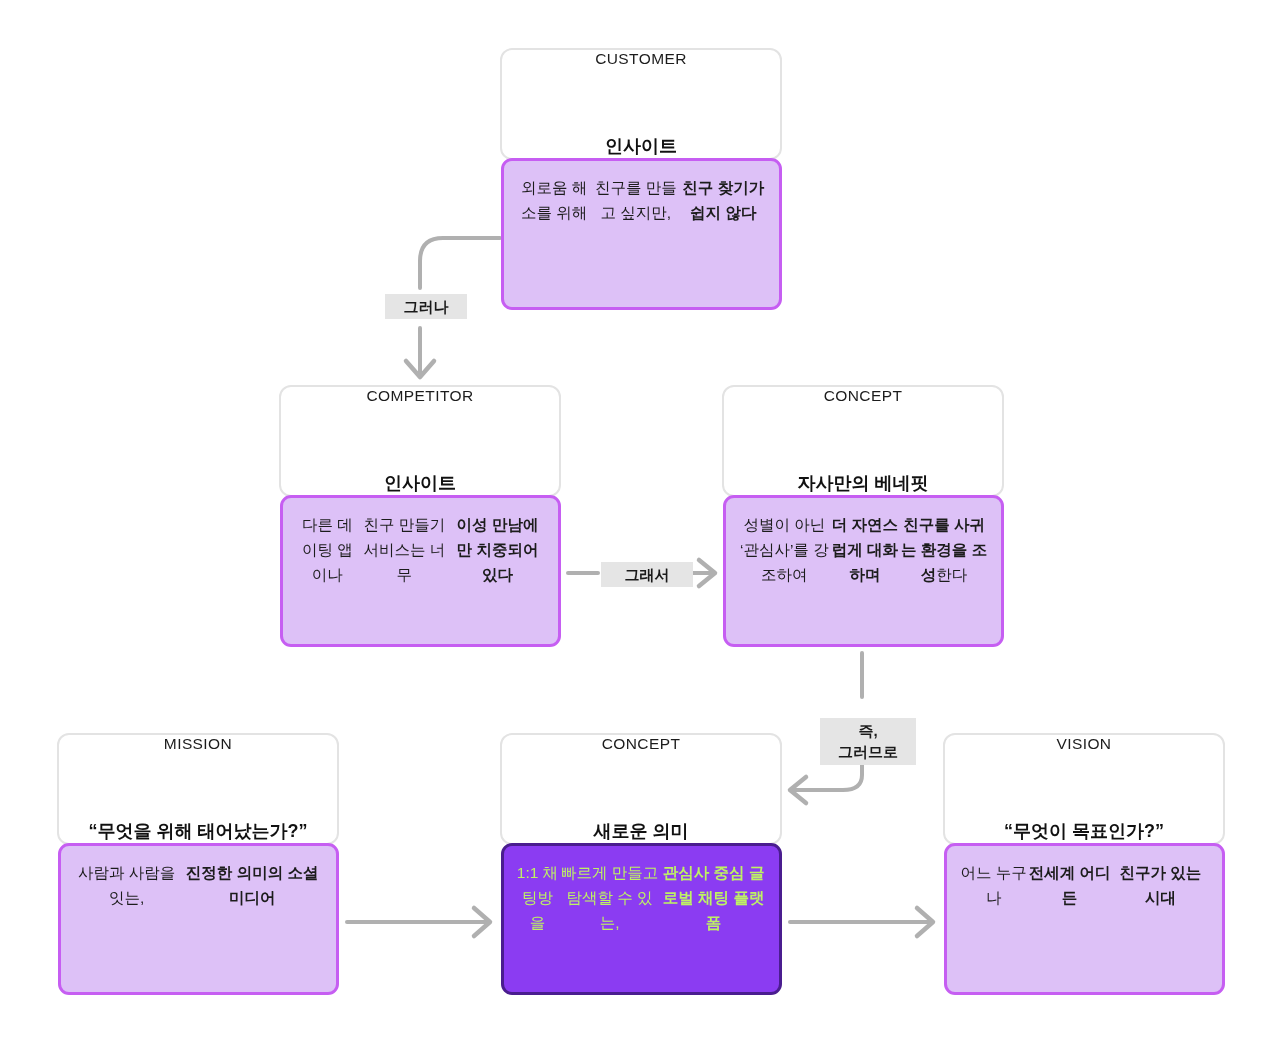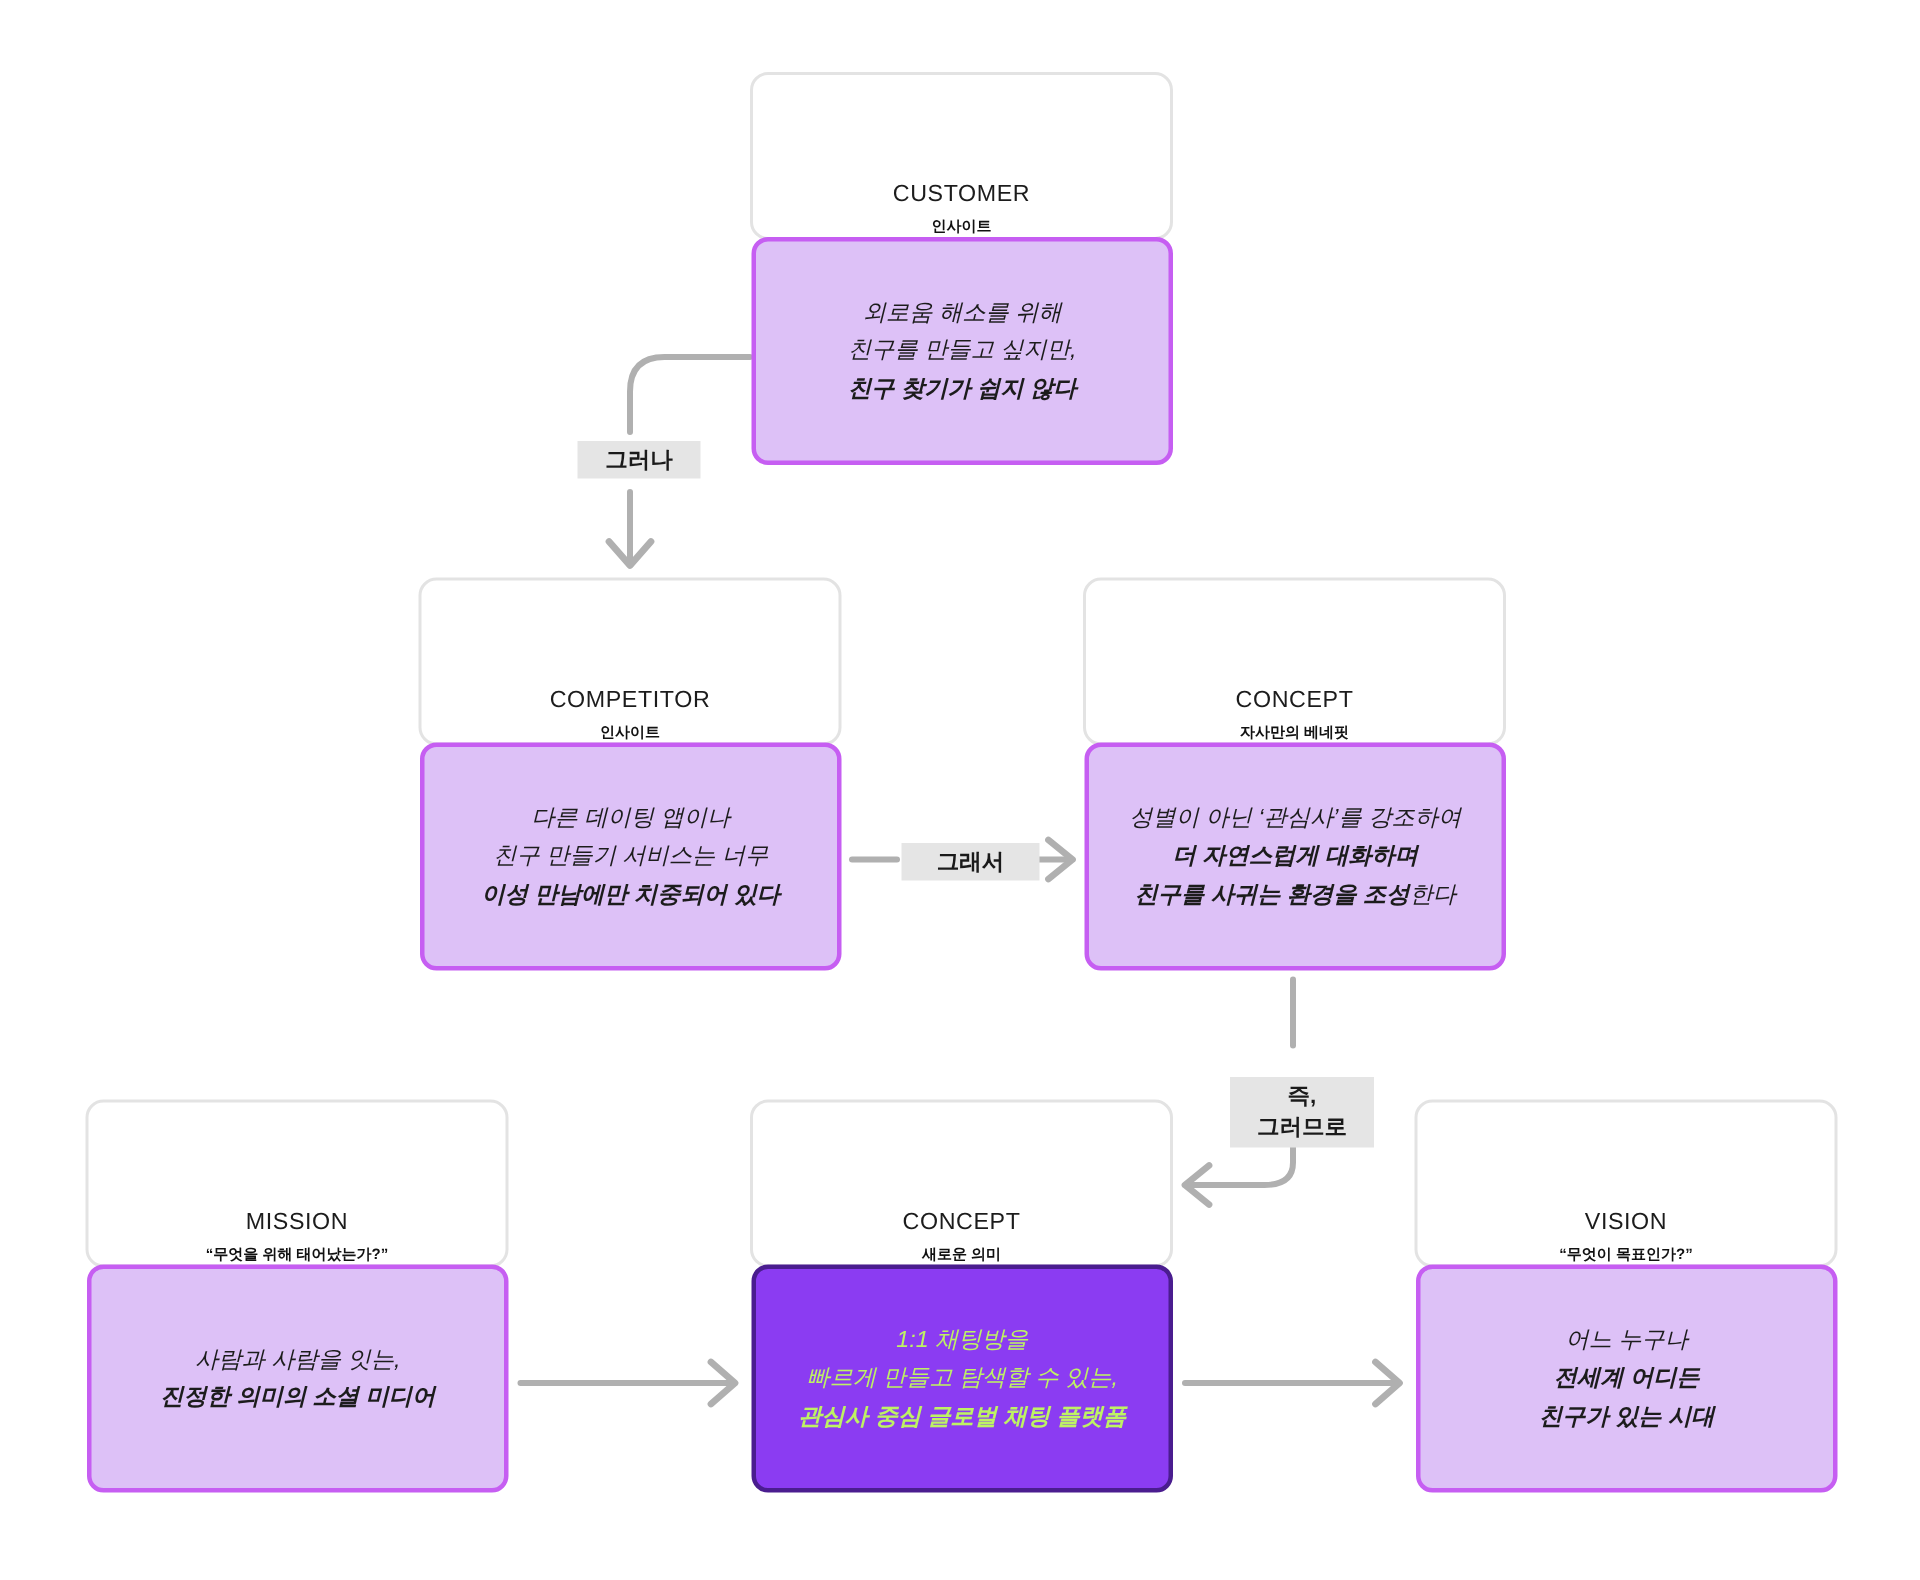--- a/index.html
+++ b/index.html
@@ -69,52 +69,51 @@
   .node-head {
     box-sizing: border-box;
     width: 282px;
     height: 112px;
     background: #ffffff;
     border: 2px solid #e3e3e3;
     border-radius: 12px;
     display: flex;
     flex-direction: column;
     align-items: center;
-    justify-content: flex-end;
+    justify-content: space-between;
     gap: 5px;
     position: relative;
     z-index: 1;
   }
   .node-kicker {
     font-size: 15.5px;
     font-weight: 400;
     letter-spacing: 0.4px;
     color: #1c1c1c;
   }
   .node-subtitle {
-    font-size: 10px;
+    font-size: 18px;
     font-weight: 700;
     color: #111111;
   }
 
   .node-body {
     box-sizing: border-box;
     width: 281px;
     min-height: 152px;
     margin-top: -2px;
     margin-left: 1px;
     border-radius: 11px;
     display: flex;
-    flex-direction: column;
-    align-items: center;
+    flex-direction: row;
+    align-items: flex-start;
     justify-content: center;
     position: relative;
     z-index: 2;
     padding: 14px 12px;
-    font-style: italic;
   }
   .node-body.tone-light {
     background: #ddc1f7;
     border: 3px solid #c65ef2;
   }
   .node-body.tone-strong {
     background: #8b3cf2;
     border: 3px solid #4a1d8f;
   }
   .body-line {

